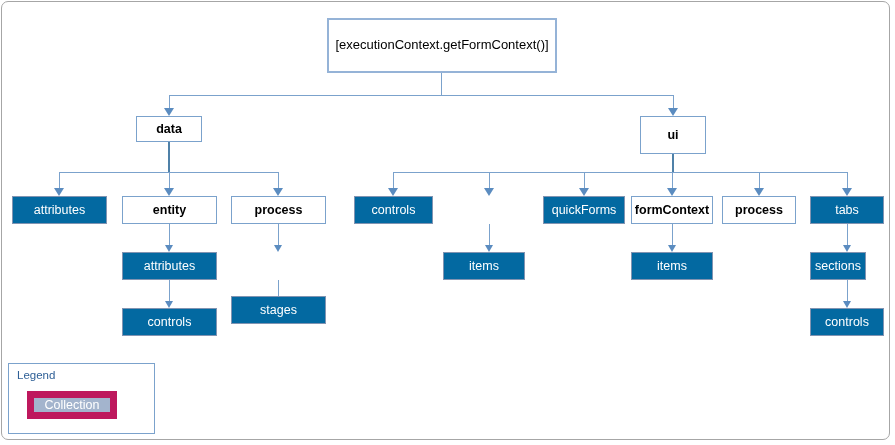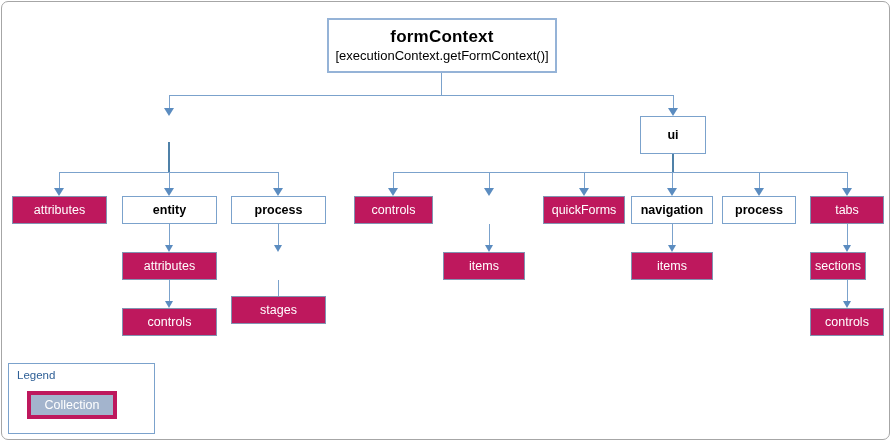--- a/index.html
+++ b/index.html
@@ -30,21 +30,21 @@
     line-height:1.15;
     z-index:5;
   }
   .node.plain{
     background:#ffffff;
     border:1px solid #7ba2cc;
     color:#000000;
     font-weight:bold;
   }
   .node.collection{
-    background:#be185d;
+    background:#0369a1;
     border:1px solid #8194b2;
     color:#ffffff;
     font-weight:normal;
   }
   .node.root{
     background:#ffffff;
     border:2px solid #95b3d7;
     flex-direction:column;
     gap:3px;
   }
@@ -91,44 +91,46 @@
     left:8px;top:5px;
     font-size:11.5px;
     color:#2e5f96;
   }
   #legend-swatch{
     position:absolute;
     left:18px;top:27px;
     width:90px;height:28px;
     box-sizing:border-box;
     background:#a3b4cd;
-    border:4px solid #be185d;
+    border:7px solid #be185d;
     display:flex;align-items:center;justify-content:center;
     color:#ffffff;
     font-size:12.5px;
   }
 </style>
 </head>
 <body>
 
 <div id="canvas">
   <div id="frame"></div>
 
   <div class="node root" style="left:327px;top:18px;width:230px;height:55px;">
-    <div class="root-title">formContext</div>
     <div class="root-sub">[executionContext.getFormContext()]</div>
   </div>
 
   <div class="v-line" style="left:441px;top:73px;height:22px;"></div>
   <div class="h-line" style="left:169px;top:95px;width:505px;"></div>
   <div class="v-line" style="left:169px;top:95px;height:13px;"></div>
   <div class="arrow" style="left:164px;top:108px;"></div>
   <div class="v-line" style="left:673px;top:95px;height:13px;"></div>
   <div class="arrow" style="left:668px;top:108px;"></div>
 
+  <div class="node plain" style="left:136px;top:116px;width:66px;height:26px;">
+    <span>data</span>
+  </div>
   <div class="node plain" style="left:640px;top:116px;width:66px;height:38px;">
     <span>ui</span>
   </div>
 
   <div class="v-line thick" style="left:168px;top:142px;height:30px;"></div>
   <div class="h-line" style="left:59px;top:172px;width:220px;"></div>
   <div class="v-line" style="left:59px;top:172px;height:16px;"></div>
   <div class="arrow" style="left:54px;top:188px;"></div>
   <div class="v-line" style="left:169px;top:172px;height:16px;"></div>
   <div class="arrow" style="left:164px;top:188px;"></div>
@@ -180,21 +182,21 @@
     <span>stages</span>
   </div>
 
   <div class="node collection" style="left:354px;top:196px;width:79px;height:28px;">
     <span>controls</span>
   </div>
   <div class="node collection" style="left:543px;top:196px;width:82px;height:28px;">
     <span>quickForms</span>
   </div>
   <div class="node plain" style="left:631px;top:196px;width:82px;height:28px;">
-    <span>navigation</span>
+    <span>formContext</span>
   </div>
   <div class="node plain" style="left:722px;top:196px;width:74px;height:28px;">
     <span>process</span>
   </div>
   <div class="node collection" style="left:810px;top:196px;width:74px;height:28px;">
     <span>tabs</span>
   </div>
 
   <div class="v-line" style="left:489px;top:224px;height:21px;"></div>
   <div class="arrow small" style="left:485px;top:245px;"></div>

